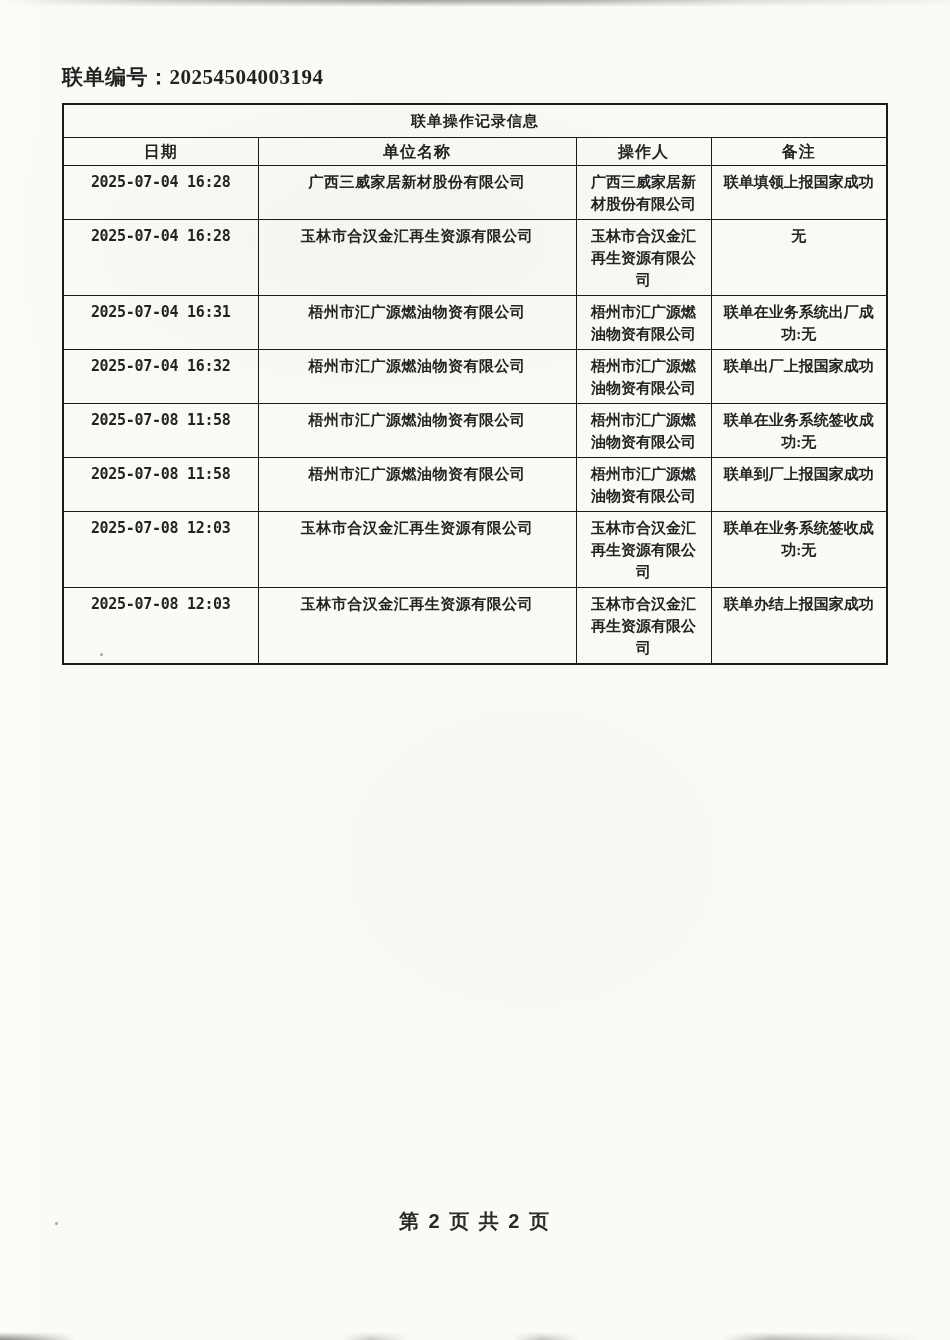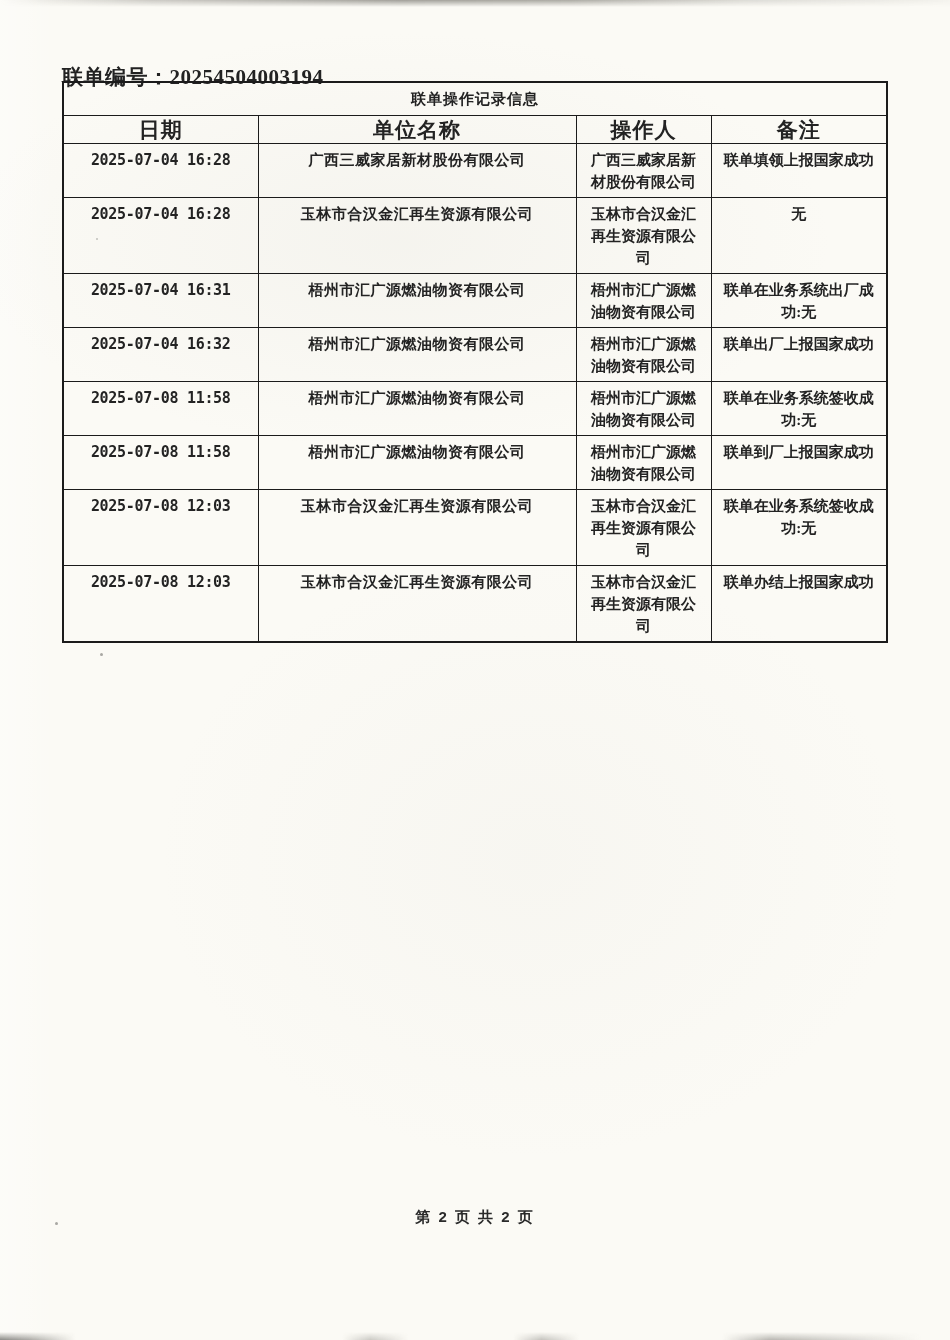--- a/index.html
+++ b/index.html
@@ -40,48 +40,48 @@
   .speck.s1{width:3px;height:3px;left:100px;top:653px;}
   .speck.s2{width:3px;height:3px;left:55px;top:1222px;}
   .speck.s3{width:2px;height:2px;left:96px;top:238px;background:rgba(85,85,82,.35);}
 
   .manifest{
     position:absolute;left:62px;top:63px;
     font-size:21px;font-weight:700;letter-spacing:.5px;color:#222;
   }
 
   table.record{
-    position:absolute;left:62px;top:81px;width:824px;
+    position:absolute;left:62px;top:103px;width:824px;
     border-collapse:collapse;table-layout:fixed;
     border:2.2px solid #1b1b1b;
   }
   table.record td, table.record th{
     border:1.6px solid #1b1b1b;
     vertical-align:top;text-align:center;
     font-weight:700;font-size:15px;line-height:22px;
     padding:5px 8px 4px;color:#232323;
     overflow:hidden;
   }
   td.title-cell{
     font-size:16px;letter-spacing:1px;height:23px;padding:5px 0 4px;
   }
   tr.header-row th{
-    height:19px;padding:3px 4px 2px;font-size:21px;letter-spacing:1px;
+    height:19px;padding:3px 4px 2px;font-size:16px;letter-spacing:1px;
   }
   td.c-date{
     font-family:"DejaVu Sans Mono","Liberation Mono",monospace;
     font-size:14.5px;letter-spacing:-.3px;white-space:nowrap;
   }
   td.c-unit{letter-spacing:.5px;}
   td.c-oper{padding-left:8px;padding-right:8px;}
   td.c-remark{padding-left:6px;padding-right:6px;}
 
   .footer{
     position:absolute;left:0;top:1208px;width:100%;
-    text-align:center;font-weight:700;font-size:15px;letter-spacing:2px;
+    text-align:center;font-weight:700;font-size:20px;letter-spacing:2px;
     font-family:"Liberation Sans","DejaVu Sans",sans-serif;color:#2a2a2a;
   }
 </style>
 </head>
 <body>
 
 <div class="haze"></div>
 <div class="top-smudge"></div>
 <div class="bottom-smudge"></div>
 <div class="speck s1"></div>

